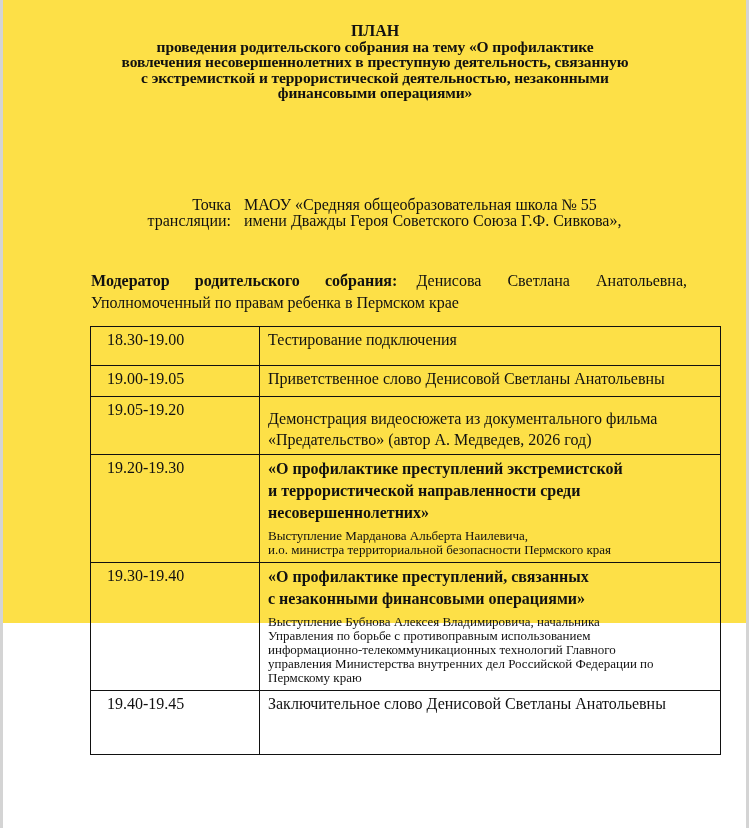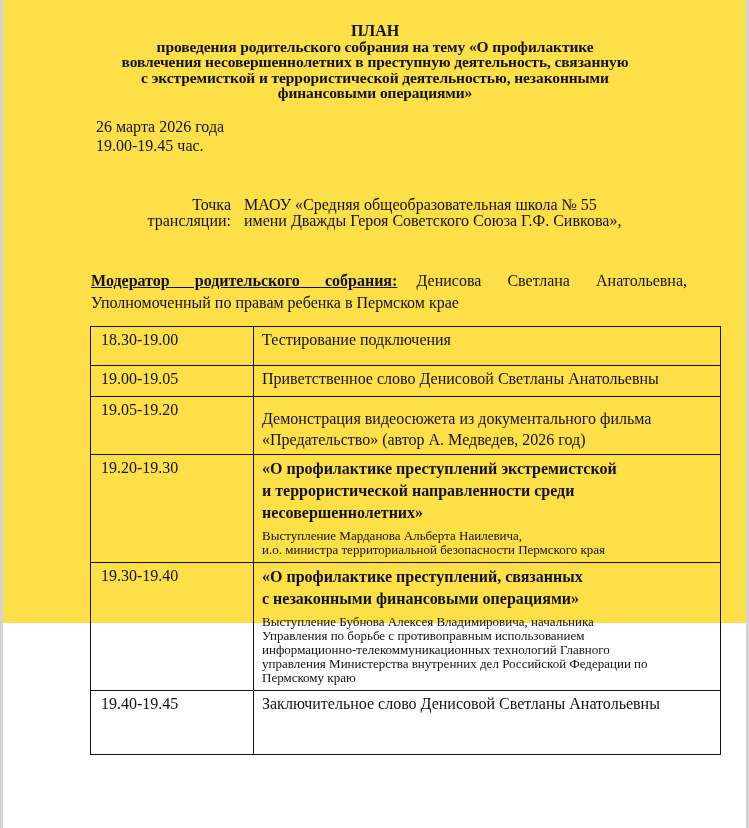--- a/index.html
+++ b/index.html
@@ -72,40 +72,39 @@
       left: 88px; top: 270px;
       width: 596px;
       font-size: 16px;
       line-height: 22px;
       text-align: justify;
       text-align-last: left;
     }
     .moderator .mod-label {
       font-weight: bold;
       word-spacing: 6px;
-      text-decoration: underline;
     }
     .moderator .mod-name {
       word-spacing: 7px;
     }
     table.schedule {
       position: absolute;
       left: 87px; top: 326px;
       width: 631px;
       border-collapse: collapse;
       font-size: 16px;
     }
     table.schedule td {
       border: 1.5px solid #111111;
       vertical-align: top;
       padding: 3px 7px 4px 7px;
     }
     table.schedule td.time {
       width: 145px;
-      padding-left: 10px;
+      padding-left: 16px;
       border-radius: 11px;
     }
     table.schedule td.desc {
       padding-left: 8px;
     }
     .row-plain td { line-height: 19px; }
     .r1 td { height: 31px; }
     .r2 td { height: 23px; padding-top: 5px; }
     .r3 td.desc { padding-top: 11px; line-height: 21px; }
     .r3 td.time { padding-top: 3px; }
@@ -131,24 +130,20 @@
 <div class="page">
 
   <div class="header">
     <div class="plan-title">ПЛАН</div>
     <div>проведения родительского собрания на тему «О профилактике</div>
     <div>вовлечения несовершеннолетних в преступную деятельность, связанную</div>
     <div>с экстремисткой и террористической деятельностью, незаконными</div>
     <div>финансовыми операциями»</div>
   </div>
 
-  <div class="date-block">
-    <div>26 марта 2026 года</div>
-    <div>19.00-19.45 час.</div>
-  </div>
 
   <div class="venue">
     <div class="venue-label">
       <div>Точка</div>
       <div>трансляции:</div>
     </div>
     <div class="venue-value">
       <div>МАОУ «Средняя общеобразовательная школа № 55</div>
       <div>имени Дважды Героя Советского Союза Г.Ф. Сивкова»,</div>
     </div>

